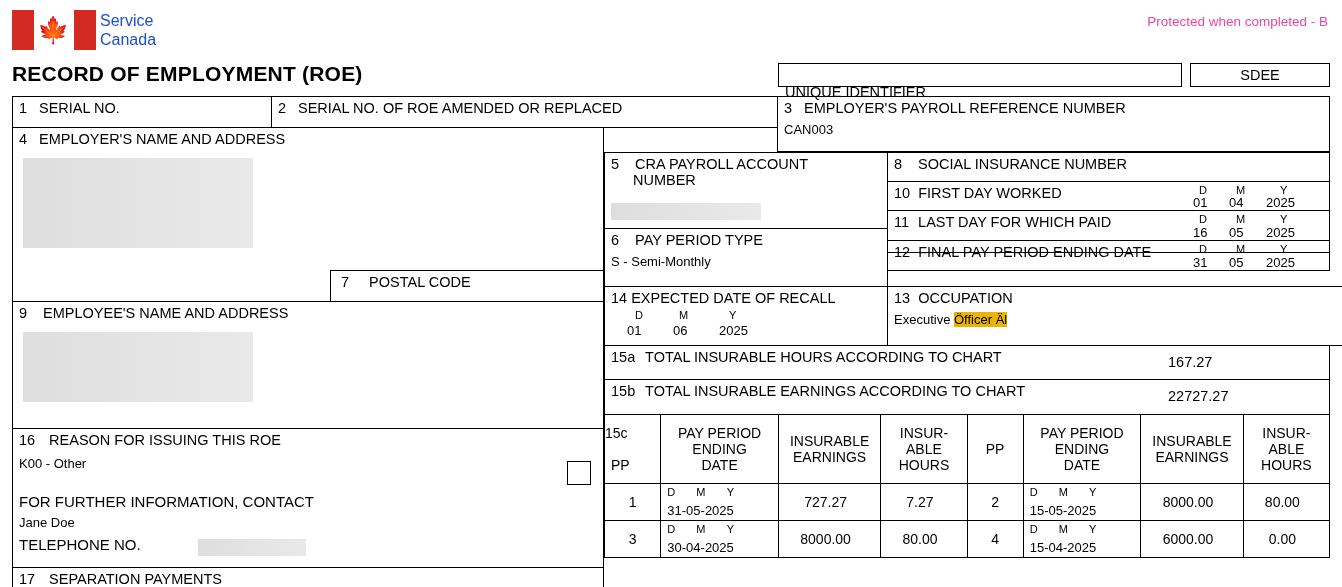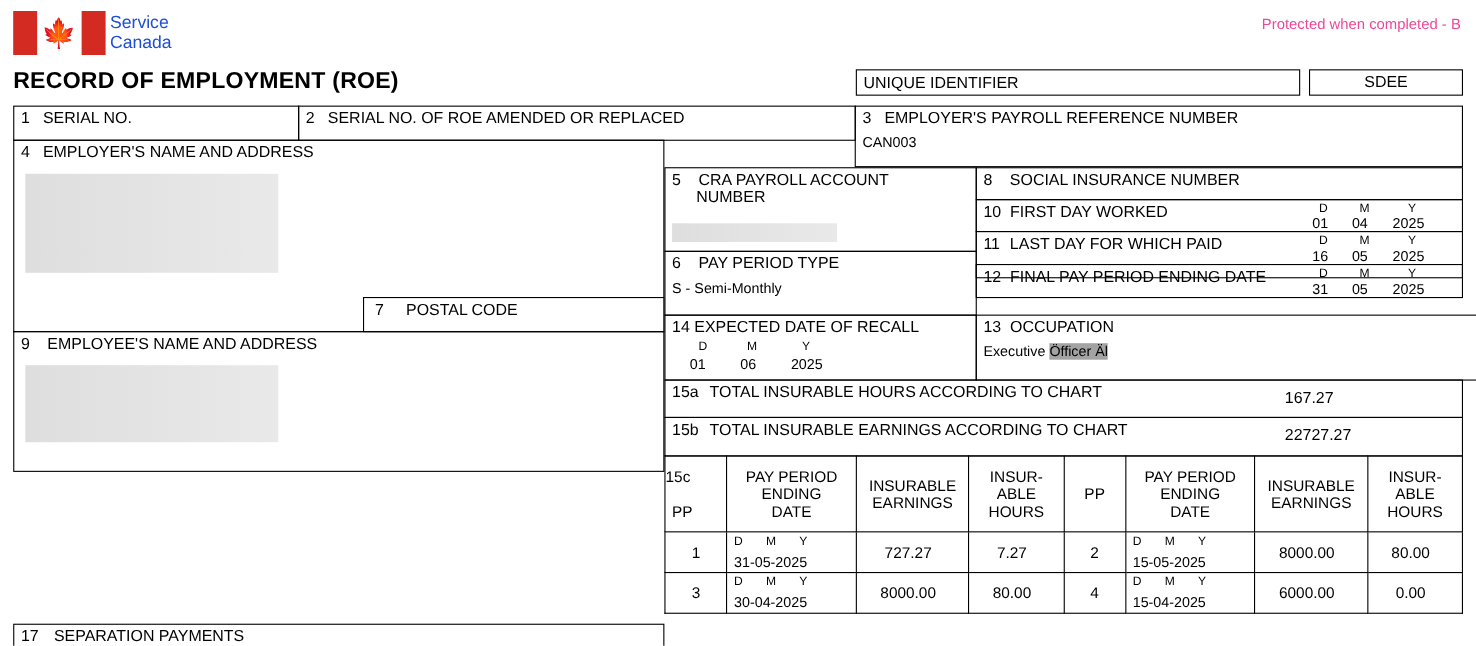--- a/index.html
+++ b/index.html
@@ -74,21 +74,21 @@
     letter-spacing: 0.2px;
   }
 
   .uid-box {
     position: absolute;
     left: 778px; top: 63px;
     width: 404px; height: 24px;
     border: 1px solid #000;
     box-sizing: border-box;
     font-size: 14.5px;
-    padding: 4px 0 0 6px;
+    padding: 20px 0 0 6px;
   }
   .sdee-box {
     position: absolute;
     left: 1190px; top: 63px;
     width: 140px; height: 24px;
     border: 1px solid #000;
     box-sizing: border-box;
     font-size: 14.5px;
     text-align: center;
     padding-top: 3px;
@@ -128,21 +128,21 @@
     font-size: 13px;
   }
   .checkbox {
     position: absolute;
     width: 24px; height: 24px;
     border: 1px solid #000;
     box-sizing: border-box;
     background: #fff;
   }
   .hl {
-    background: #a3a3a3;
+    background: #eab308;
   }
 
   
   .chart {
     position: absolute;
     left: 604px; top: 414px;
     width: 726px;
     border-collapse: collapse;
     font-size: 13.5px;
   }
@@ -322,20 +322,30 @@
       &nbsp;<span>TOTAL INSURABLE HOURS ACCORDING TO CHART</span></span>
     <span class="val" style="position:absolute; left:563px; top:8px; font-size:14.5px;">167.27</span>
   </div>
 
   <div class="cell" style="left:604px; top:379px; width:726px; height:36px;">
     <span class="lbl"><span class="num" style="min-width:26px;">15b</span>
       &nbsp;<span>TOTAL INSURABLE EARNINGS ACCORDING TO CHART</span></span>
     <span class="val" style="position:absolute; left:563px; top:8px; font-size:14.5px;">22727.27</span>
   </div>
 
+  <div class="cell" style="left:12px; top:428px; width:592px; height:140px;">
+    <span class="lbl"><span class="num" style="min-width:22px;">16</span>
+      &nbsp;<span>REASON FOR ISSUING THIS ROE</span></span>
+    <div class="val" style="margin-top:8px;">K00 - Other</div>
+    <div style="margin-top:22px; font-size:15px;">FOR FURTHER INFORMATION, CONTACT</div>
+    <div class="val" style="margin-top:5px;">Jane Doe</div>
+    <div style="margin-top:6px; font-size:15px; display:inline-block;">TELEPHONE NO.</div>
+    <span class="redact" style="position:absolute;left:185px;top:110px;width:108px;height:17px;"></span>
+    <div class="checkbox" style="right:12px; top:32px;"></div>
+  </div>
 
   <div class="cell" style="left:12px; top:567px; width:592px; height:32px;">
     <span class="lbl"><span class="num" style="min-width:22px;">17</span>
       &nbsp;<span>SEPARATION PAYMENTS</span></span>
   </div>
 
   <table class="chart">
     <thead>
       <tr>
         <th class="col-pp">

